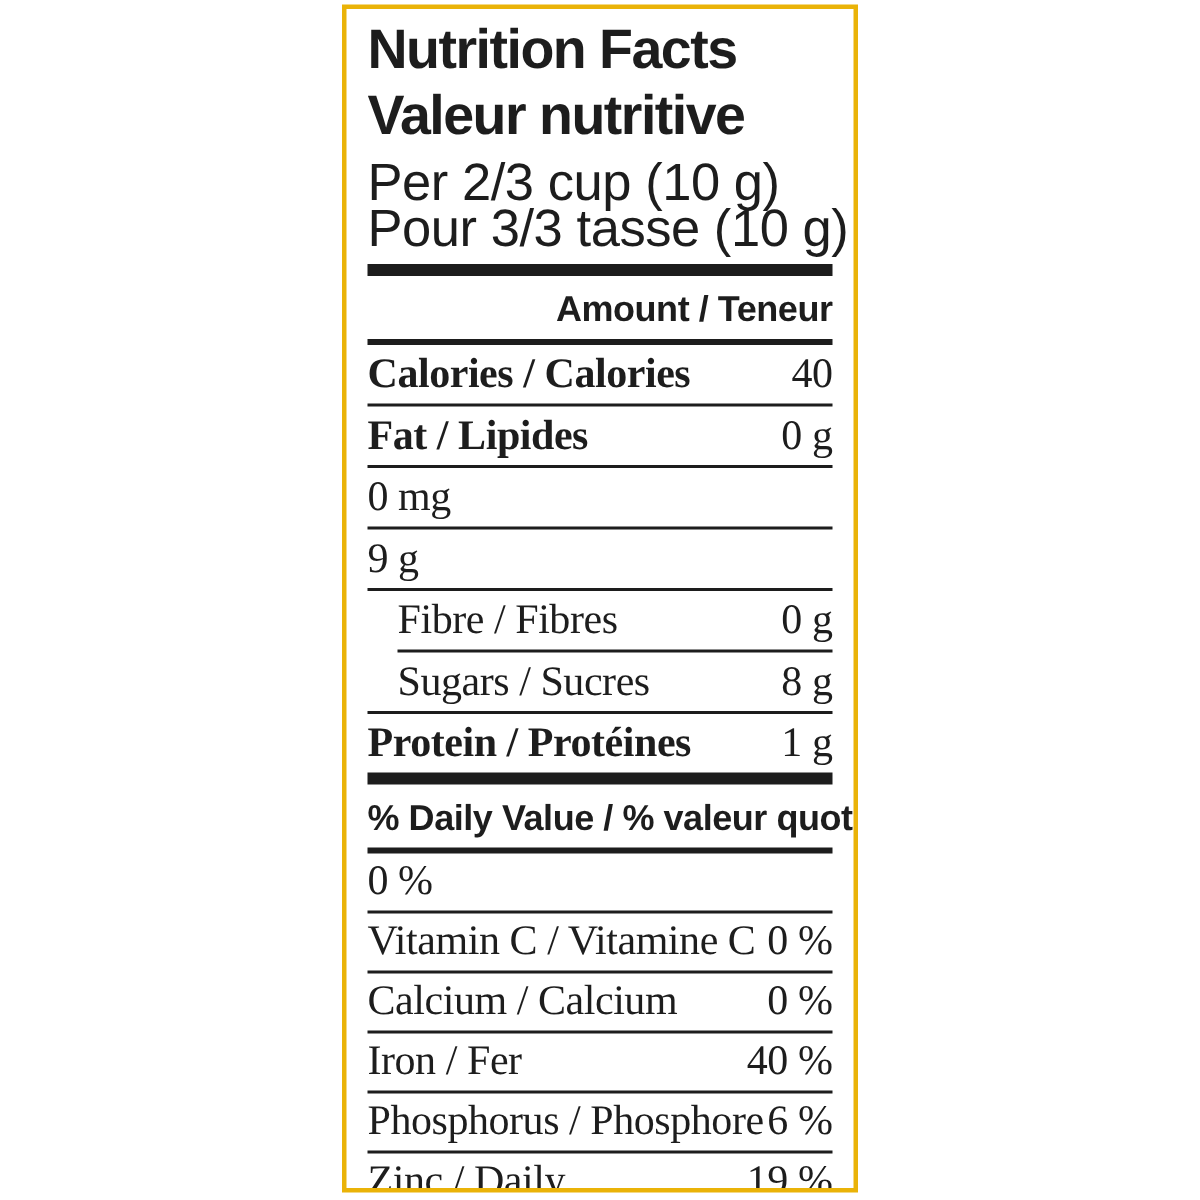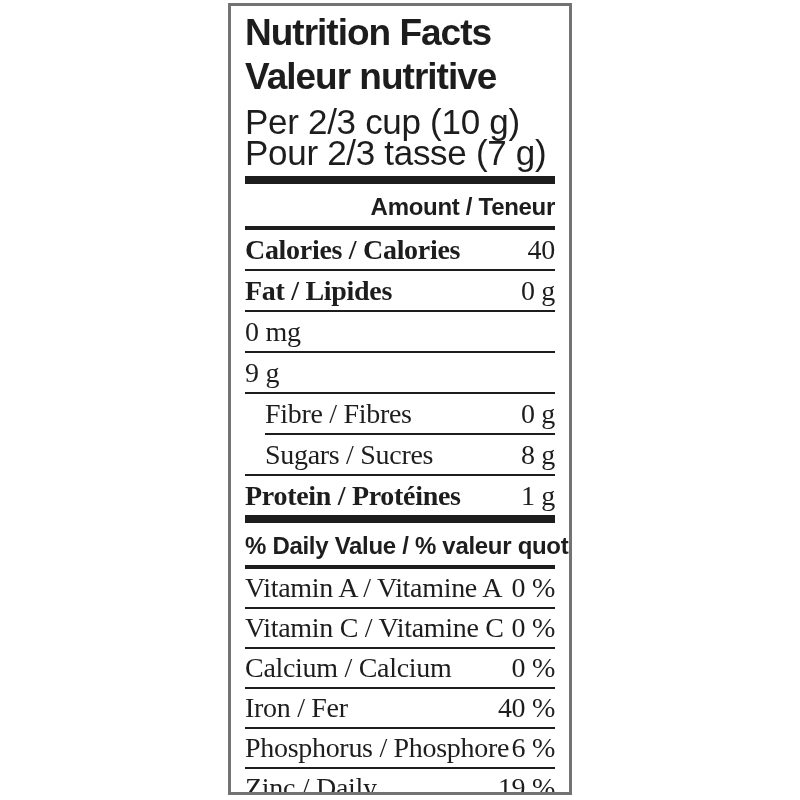--- a/index.html
+++ b/index.html
@@ -9,21 +9,21 @@
     width: 800px;
     height: 800px;
     font-family: "Liberation Sans", sans-serif;
     color: #1d1d1d;
   }
   .nf-label {
     box-sizing: border-box;
     width: 344px;
     height: 792px;
     margin: 3px auto 0 auto;
-    border: 3px solid #737373;
+    border: 3px solid #eab308;
     background: #ffffff;
     padding: 5px 14px 4px 14px;
     overflow: hidden;
     letter-spacing: -0.3px;
   }
   .title {
     font-size: 37px;
     font-weight: bold;
     line-height: 44px;
     letter-spacing: -1px;
@@ -73,21 +73,21 @@
 </head>
 <body>
 
 <div class="nf-label">
 
   <div class="title">Nutrition Facts</div>
   <div class="title">Valeur nutritive</div>
 
   <div class="serving-block">
     <div class="serving">Per 2/3 cup (10 g)</div>
-    <div class="serving">Pour 2/3 tasse (7 g)</div>
+    <div class="serving">Pour 3/3 tasse (10 g)</div>
   </div>
 
   <div class="bar"></div>
 
   <div class="amount-section">
     <div class="subhead">Amount / Teneur</div>
     <div class="rule"></div>
 
     <div class="row">
       <span class="name bold">Calories / Calories</span>
@@ -129,21 +129,20 @@
     </div>
   </div>
 
   <div class="bar" style="margin-top:0;"></div>
 
   <div class="dv-section">
     <div class="subhead">% Daily Value / % valeur quotidienne</div>
     <div class="rule"></div>
 
     <div class="row">
-      <span class="name">Vitamin A / Vitamine A</span>
       <span class="value">0 %</span>
     </div>
     <div class="sep"></div>
 
     <div class="row">
       <span class="name">Vitamin C / Vitamine C</span>
       <span class="value">0 %</span>
     </div>
     <div class="sep"></div>
 

